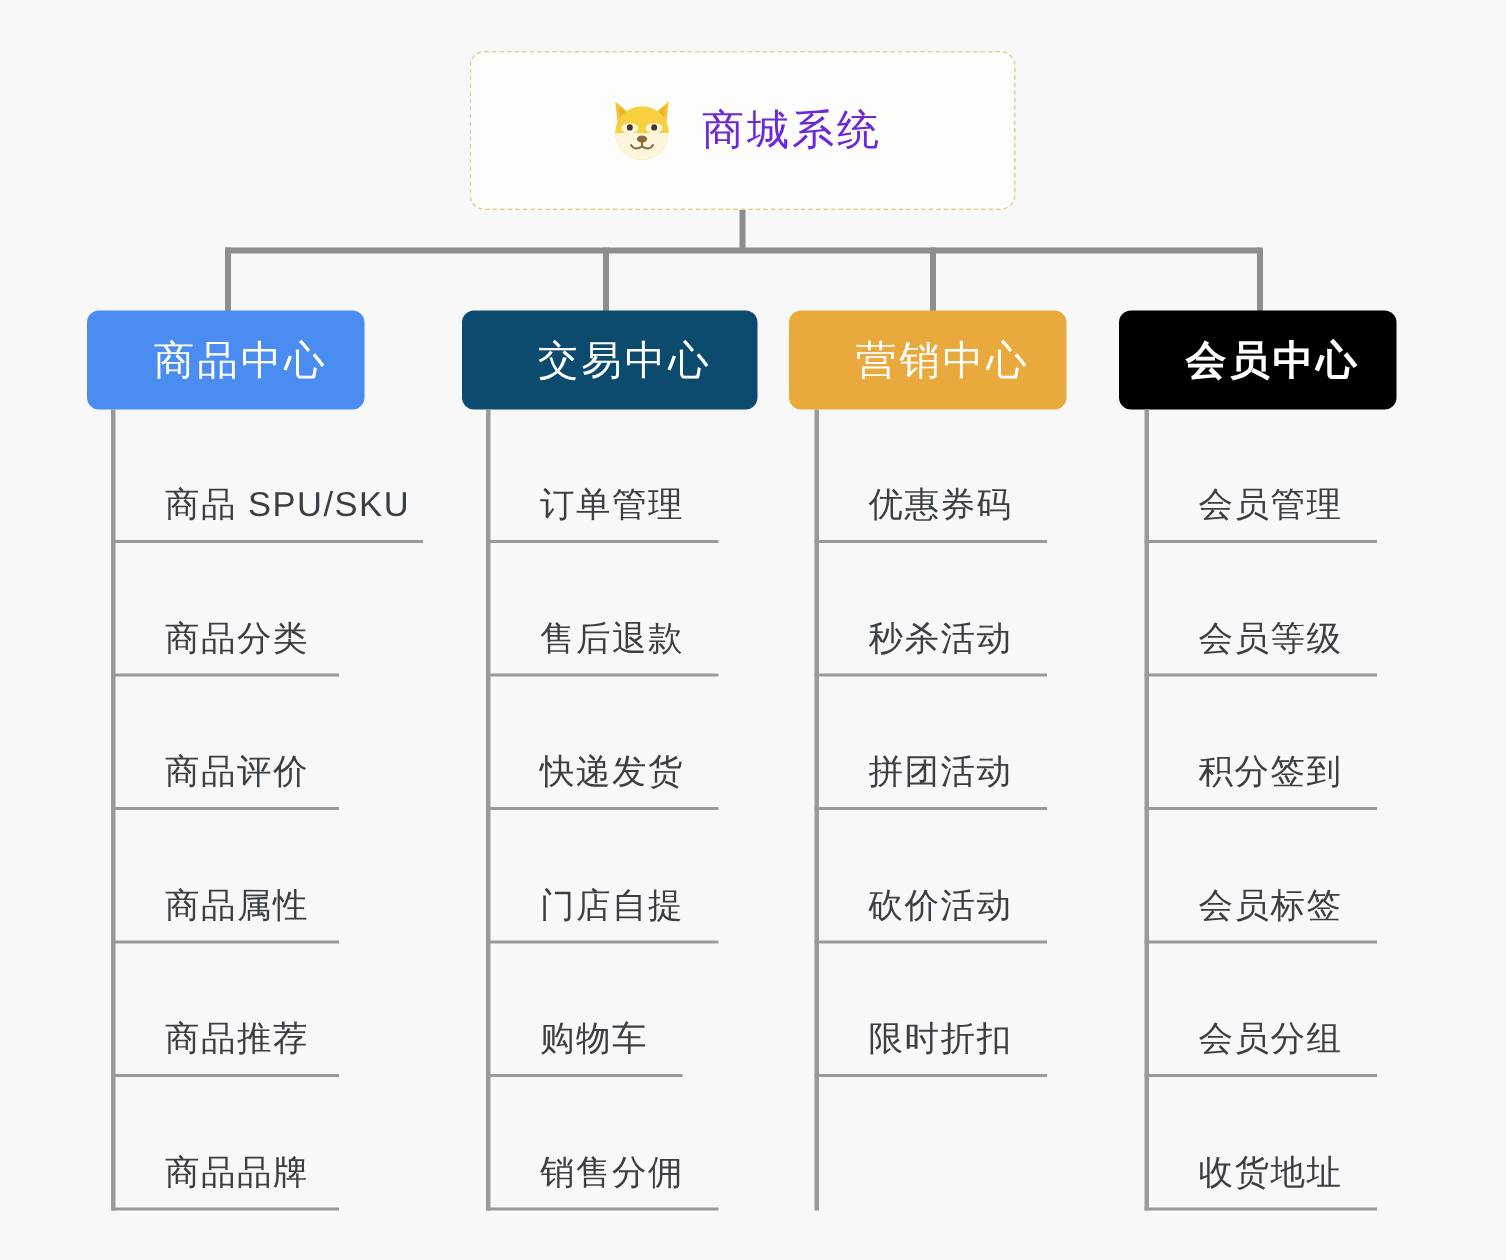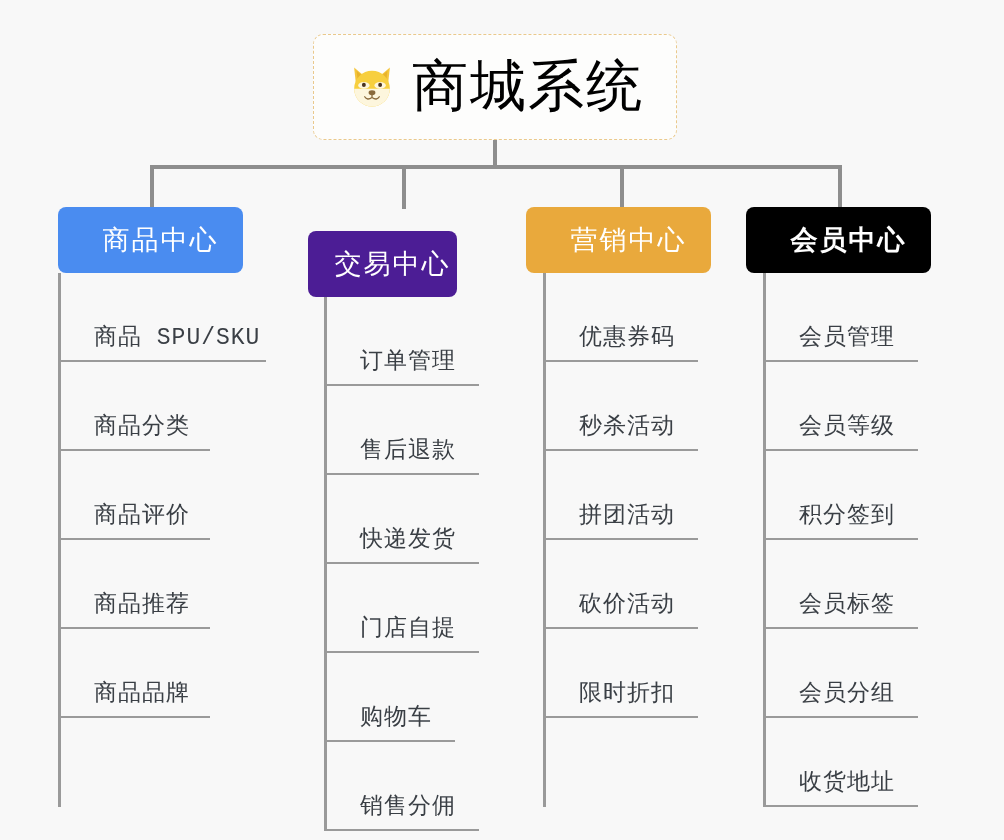--- a/index.html
+++ b/index.html
@@ -37,22 +37,22 @@
     gap: 14px;
   }
   .root-emoji {
     font-size: 44px;
     line-height: 1;
     width: 52px;
     height: 52px;
   }
   .root-emoji svg { display: block; }
   .root-title {
-    font-size: 56px;
-    color: #000000;
+    font-size: 28px;
+    color: #6d28d9;
     letter-spacing: 2px;
     white-space: nowrap;
   }
 
   
   .conn-stem {
     position: absolute;
     background: #8e8e8e;
   }
   .conn-vert-root {
@@ -157,46 +157,50 @@
   <div class="conn-stem conn-drop" id="drop-0" style="left: 150px;"></div>
   <div class="conn-stem conn-drop" id="drop-1" style="left: 402px;"></div>
   <div class="conn-stem conn-drop" id="drop-2" style="left: 620px;"></div>
   <div class="conn-stem conn-drop" id="drop-3" style="left: 838px;"></div>
 
   <div id="columns-host">
       <div class="column" style="left: 58px; width: 185px;">
         <div class="cat-box" style="background: rgb(74, 140, 240); width: 185px;">
           <span>商品中心</span>
         </div>
-        <div class="leaf-list" style=" font-family: Liberation Mono, monospace;">
+        <div class="leaf-list" style="margin-left: 16px;">
           <div class="leaf-trunk" style="height: 534px;"></div>
           <div class="leaf-item">
             <span class="leaf-label">商品 SPU/SKU</span>
             <div class="leaf-underline" style="width: 208px;"></div>
           </div>
           <div class="leaf-item">
             <span class="leaf-label">商品分类</span>
             <div class="leaf-underline" style="width: 152px;"></div>
           </div>
           <div class="leaf-item">
             <span class="leaf-label">商品评价</span>
             <div class="leaf-underline" style="width: 152px;"></div>
           </div>
           <div class="leaf-item">
+            <span class="leaf-label">商品属性</span>
+            <div class="leaf-underline" style="width: 152px;"></div>
+          </div>
+          <div class="leaf-item">
             <span class="leaf-label">商品推荐</span>
             <div class="leaf-underline" style="width: 152px;"></div>
           </div>
           <div class="leaf-item">
             <span class="leaf-label">商品品牌</span>
             <div class="leaf-underline" style="width: 152px;"></div>
           </div>
         </div>
       </div>
       <div class="column" style="left: 308px; width: 185px;">
-        <div class="cat-box" style="background: #4c1d95; width: 149px; margin-top: 24px;">
+        <div class="cat-box" style="background: #0c4a6e; width: 197px;">
           <span>交易中心</span>
         </div>
         <div class="leaf-list" style="margin-left: 16px;">
           <div class="leaf-trunk" style="height: 534px;"></div>
           <div class="leaf-item">
             <span class="leaf-label">订单管理</span>
             <div class="leaf-underline" style="width: 155px;"></div>
           </div>
           <div class="leaf-item">
             <span class="leaf-label">售后退款</span>

